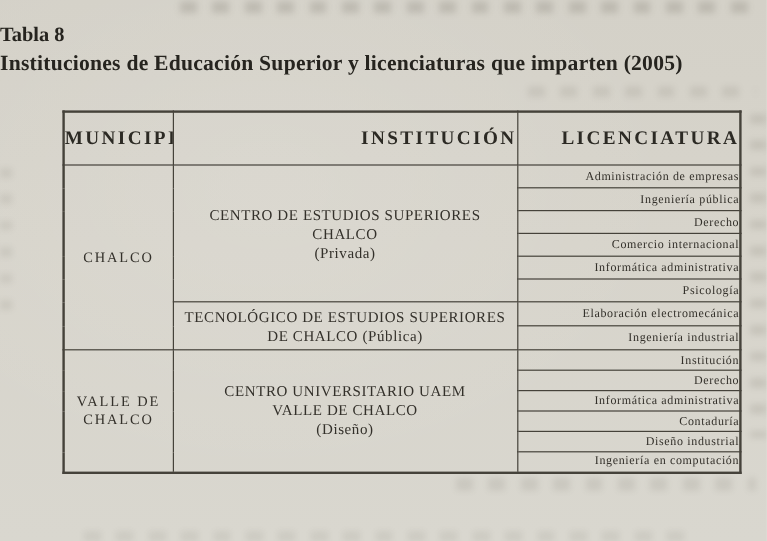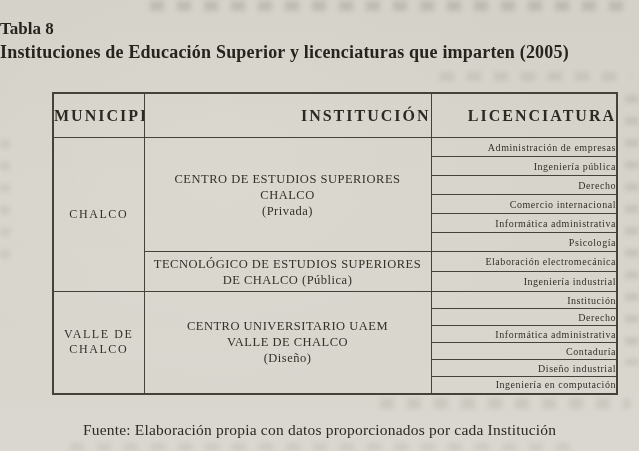--- a/index.html
+++ b/index.html
@@ -145,15 +145,14 @@
       </tr>
       <tr class="h17">
         <td class="lic">Diseño industrial</td>
       </tr>
       <tr class="h17">
         <td class="lic">Ingeniería en computación</td>
       </tr>
     </tbody>
   </table>
 
-  <div class="source-note">Fuente: Elaboración propia con datos proporcionados por cada Institución</div>
 
 </div>
 
 </body></html>

